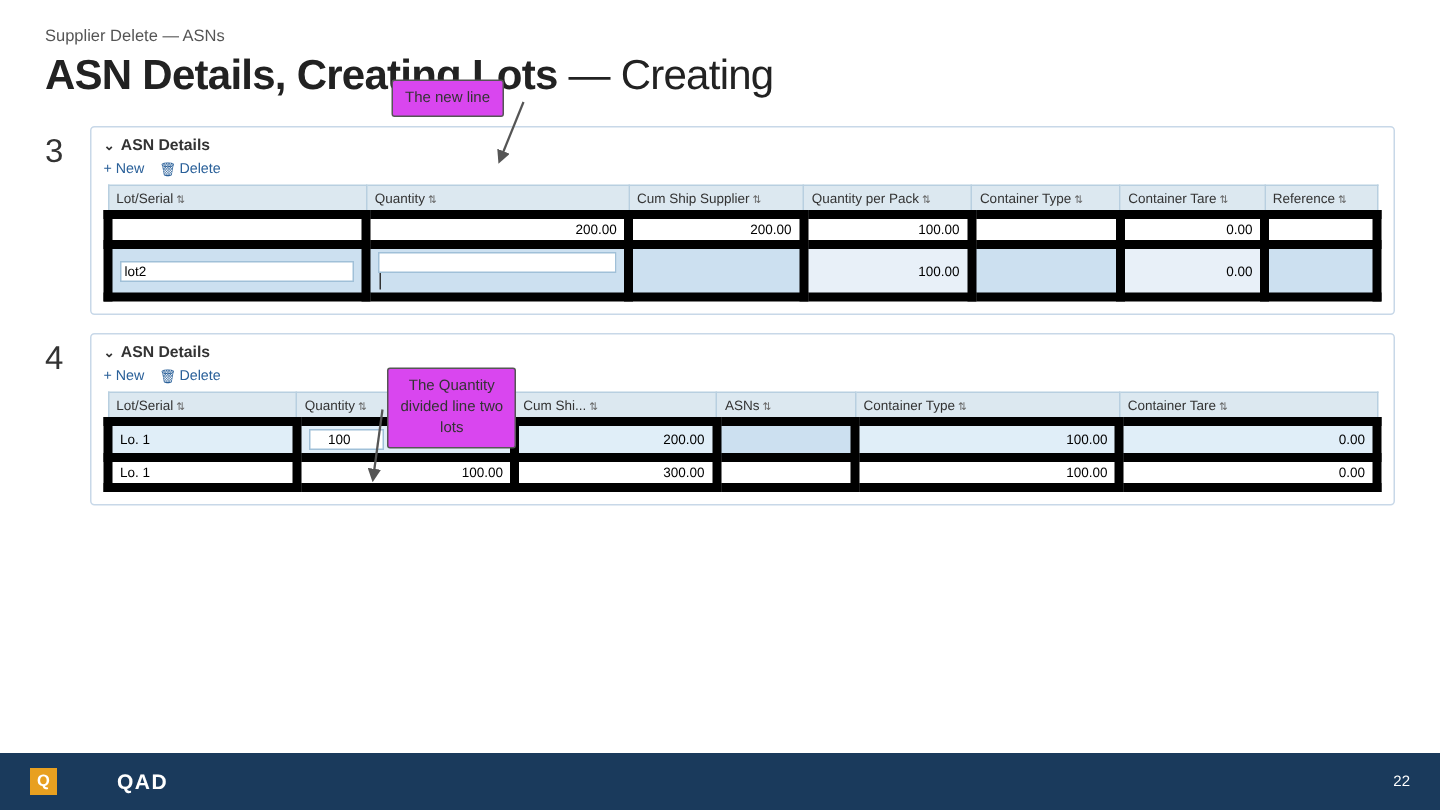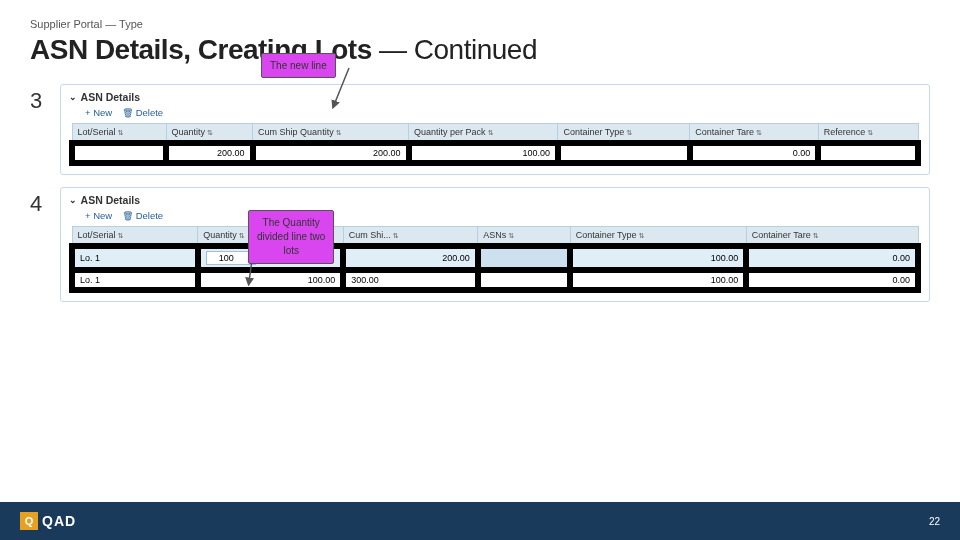--- a/index.html
+++ b/index.html
@@ -64,21 +64,20 @@
       gap: 4px;
     }
     .panel-header .chevron {
       color: #333;
       font-size: 9px;
     }
     .toolbar {
       display: flex;
       gap: 10px;
       margin-bottom: 5px;
-      margin-left: 16px;
     }
     .toolbar-btn {
       font-size: 9.5px;
       color: #2a6099;
       cursor: pointer;
       display: flex;
       align-items: center;
       gap: 2px;
     }
     .toolbar-btn .trash { font-size: 9px; }
@@ -182,38 +181,39 @@
       justify-content: center;
       color: #fff;
       font-size: 11px;
       font-weight: bold;
     }
     .logo-text {
       color: #fff;
       font-size: 14px;
       font-weight: bold;
       letter-spacing: 1px;
+      margin-left: 36px;
     }
     .footer-page {
       color: #fff;
       font-size: 10px;
     }
     .step1-panel { position: relative; }
     .step2-panel { position: relative; }
   </style>
 </head>
 <body>
 
 <div class="page">
 
-  <div class="subtitle">Supplier Portal — Type</div>
+  <div class="subtitle">Supplier Delete — ASNs</div>
 
   <div class="title">
     <strong><span>ASN Details, Creating Lots</span></strong>
-    <span>— Continued</span>
+    <span>— Creating</span>
   </div>
 
   <div class="step-row" style="margin-bottom:12px;">
     <div class="step-number">3</div>
     <div class="panel step1-panel">
 
       <div class="callout" style="top:-32px; left:200px;">
         <span>The new line</span>
       </div>
 
@@ -237,47 +237,60 @@
         <div class="toolbar-btn">
           <span class="trash">🗑</span>
           <span>Delete</span>
         </div>
       </div>
       <table>
         <thead>
           <tr>
             <th><span>Lot/Serial</span><span class="sort-icon">⇅</span></th>
             <th><span>Quantity</span><span class="sort-icon">⇅</span></th>
-            <th><span>Cum Ship Quantity</span><span class="sort-icon">⇅</span></th>
+            <th><span>Cum Ship Supplier</span><span class="sort-icon">⇅</span></th>
             <th><span>Quantity per Pack</span><span class="sort-icon">⇅</span></th>
             <th><span>Container Type</span><span class="sort-icon">⇅</span></th>
             <th><span>Container Tare</span><span class="sort-icon">⇅</span></th>
             <th><span>Reference</span><span class="sort-icon">⇅</span></th>
           </tr>
         </thead>
         <tbody>
           <tr class="data-row-normal">
             <td></td>
             <td style="text-align:right;">200.00</td>
             <td style="text-align:right;">200.00</td>
             <td style="text-align:right;">100.00</td>
             <td></td>
             <td style="text-align:right;">0.00</td>
             <td></td>
           </tr>
+          <tr class="data-row-highlight">
+            <td>
+              <input class="cell-input" value="lot2" style="">
+            </td>
+            <td style="background:#cce0f0;">
+              <input class="cell-input" value="" style=""><span class="cell-cursor"></span>
+            </td>
+            <td style="background:#cce0f0;"></td>
+            <td style="text-align:right; background:#e8f0f8;">100.00</td>
+            <td style="background:#cce0f0;"></td>
+            <td style="text-align:right; background:#e8f0f8;">0.00</td>
+            <td style="background:#cce0f0;"></td>
+          </tr>
         </tbody>
       </table>
     </div>
   </div>
 
   <div class="step-row">
     <div class="step-number">4</div>
     <div class="panel step2-panel">
 
-      <div class="callout" style="top:22px; left:187px; line-height:1.4;">
+      <div class="callout" style="top:22px; left:197px; line-height:1.4;">
         <span>The Quantity</span><br>
         <span>divided line two</span><br>
         <span>lots</span>
       </div>
 
       <svg class="arrow-svg" style="top:42px; left:186px; width:70px; height:60px;">
         <defs>
           <marker id="arrowhead2" markerWidth="6" markerHeight="6" refX="3" refY="3" orient="auto">
             <polygon points="0 0, 6 3, 0 6" fill="#555"></polygon>
           </marker>
@@ -316,21 +329,21 @@
               <input class="cell-input" value="100" style="width: 50px; padding-left: 12px;">
             </td>
             <td style="text-align:right; background:#e0eef8;">200.00</td>
             <td style="background:#cce0f0;"></td>
             <td style="text-align:right;">100.00</td>
             <td style="text-align:right;">0.00</td>
           </tr>
           <tr class="data-row-normal">
             <td>Lo. 1</td>
             <td style="text-align:right;">100.00</td>
-            <td style="">300.00</td>
+            <td style="text-align:right;">300.00</td>
             <td></td>
             <td style="text-align:right;">100.00</td>
             <td style="text-align:right;">0.00</td>
           </tr>
         </tbody>
       </table>
     </div>
   </div>
 
   <div class="footer">

